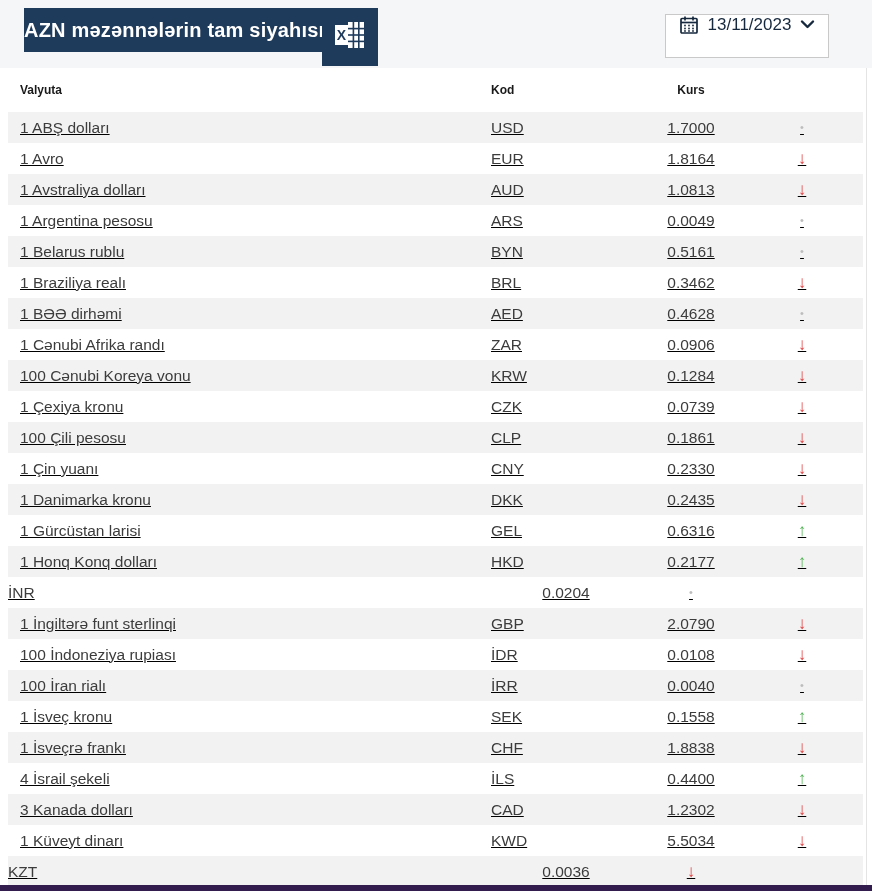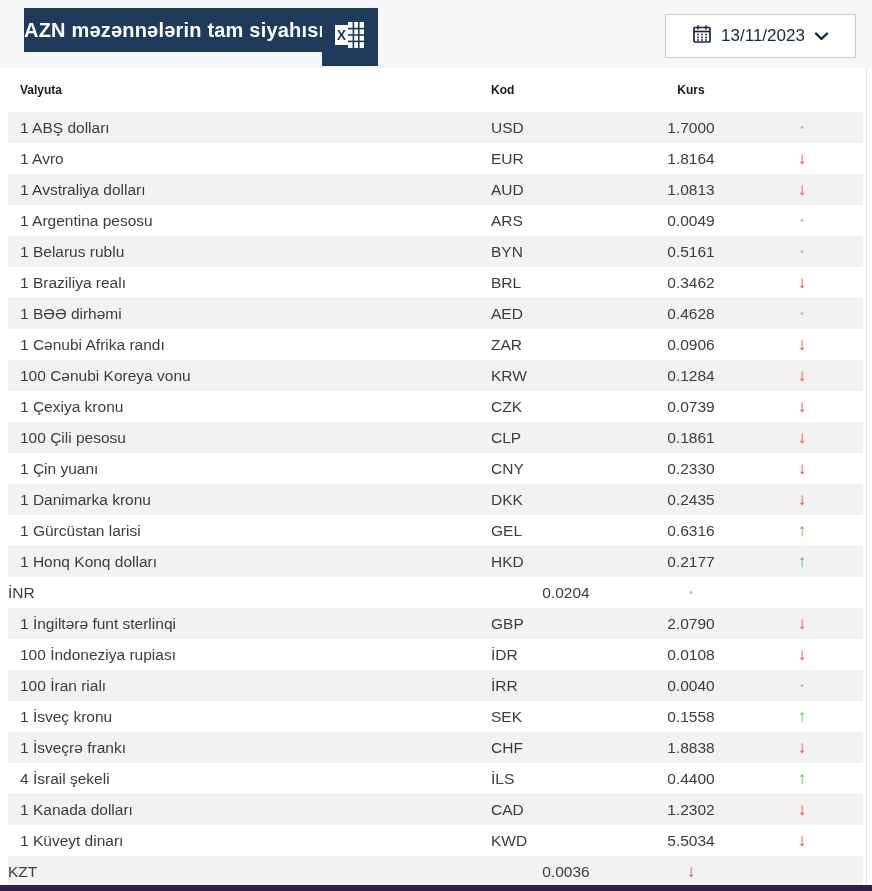--- a/index.html
+++ b/index.html
@@ -15,39 +15,39 @@
     background:#1f3b5c; color:#ffffff; display:flex; align-items:center; justify-content:flex-start;
   }
   .title-block h1 { font-size:20px; font-weight:bold; letter-spacing:0.2px; }
 
   .excel-block {
     position:absolute; left:322px; top:8px; width:56px; height:58px;
     background:#1f3b5c; display:flex; align-items:center; justify-content:center; cursor:pointer;
   }
 
   .date-picker {
-    position:absolute; left:665px; top:14px; width:191px; height:44px;
+    position:absolute; left:665px; top:14px; width:164px; height:44px;
     background:#ffffff; border:1px solid #c9c9c9;
-    display:flex; align-items:center; justify-content:center; gap:9px; cursor:pointer;
+    display:flex; align-items:flex-start; justify-content:center; gap:9px; cursor:pointer;
   }
   .date-picker .date-text { font-size:17px; color:#16283d; font-weight:500; }
 
   .table-area { position:absolute; left:0; top:68px; width:872px; background:#ffffff; }
 
   .thead {
     display:grid; grid-template-columns:483px 150px 100px 1fr;
     height:44px; align-items:center; margin-left:8px; width:855px; background:#ffffff;
   }
   .thead .th { font-size:12px; font-weight:bold; color:#1a1a1a; }
   .thead .th.name { padding-left:12px; }
   .thead .th.rate { text-align:center; }
 
   .row {
     display:grid; grid-template-columns:483px 150px 100px 1fr;
-    height:31px; align-items:center; margin-left:8px; width:855px; background:#ffffff;
+    height:31px; align-items:center; margin-left:8px; width:855px; background:#ffffff;text-decoration:underline;
   }
   .row.alt { background:#f2f2f2; }
   .row .cell { font-size:15.5px; color:#3c3c3c; }
   .row .cell.name { padding-left:12px; white-space:nowrap; }
   .row .cell.rate { text-align:center; }
   .row .cell.trend { text-align:center; font-size:17px; line-height:1; }
   .row .trend-glyph.up   { color:#4cb050; }
   .row .trend-glyph.down { color:#e13b3b; }
   .row .trend-glyph.flat { color:#bdbdbd; font-size:11px; vertical-align:2px; }
 
@@ -243,21 +243,21 @@
         <div class="cell rate">1.8838</div>
         <div class="cell trend"><span class="trend-glyph down">↓</span></div>
       </div>
         <div class="row" style="">
         <div class="cell name">4 İsrail şekeli</div>
         <div class="cell code">İLS</div>
         <div class="cell rate">0.4400</div>
         <div class="cell trend"><span class="trend-glyph up">↑</span></div>
       </div>
         <div class="row alt" style="">
-        <div class="cell name">1 Kanada dolları</div>
+        <div class="cell name">3 Kanada dolları</div>
         <div class="cell code">CAD</div>
         <div class="cell rate">1.2302</div>
         <div class="cell trend"><span class="trend-glyph down">↓</span></div>
       </div>
         <div class="row" style="">
         <div class="cell name">1 Küveyt dinarı</div>
         <div class="cell code">KWD</div>
         <div class="cell rate">5.5034</div>
         <div class="cell trend"><span class="trend-glyph down">↓</span></div>
       </div>

